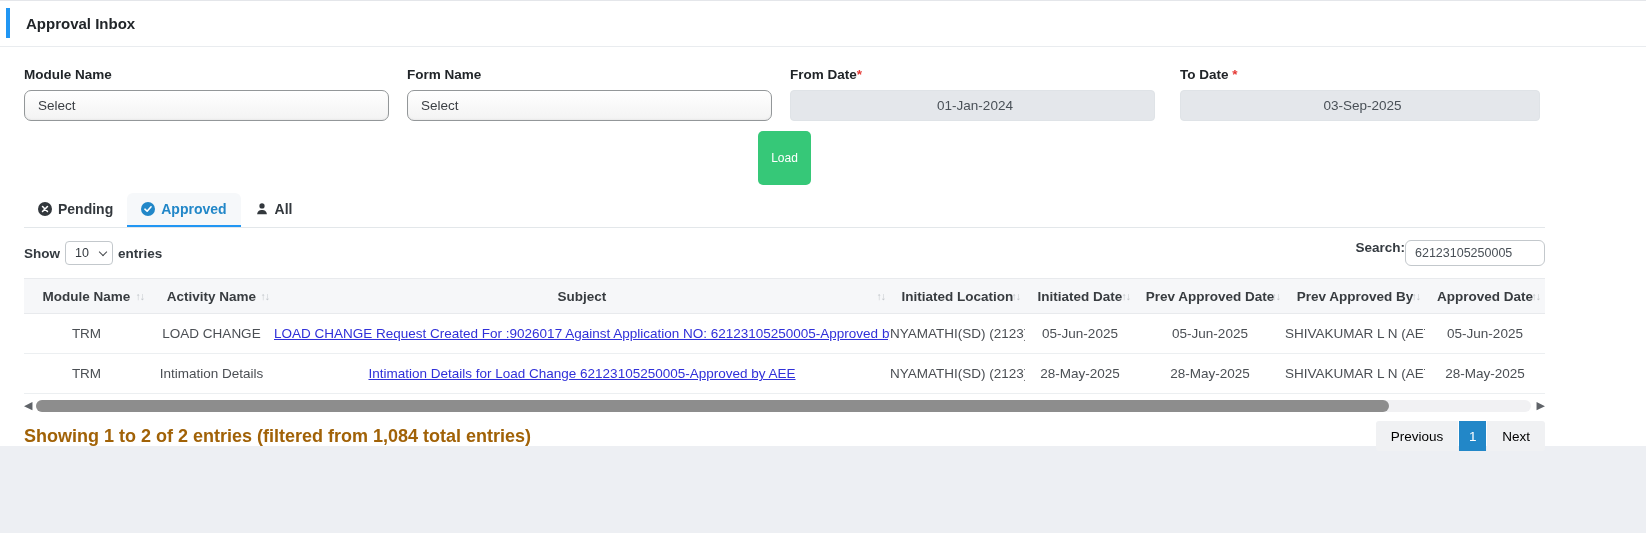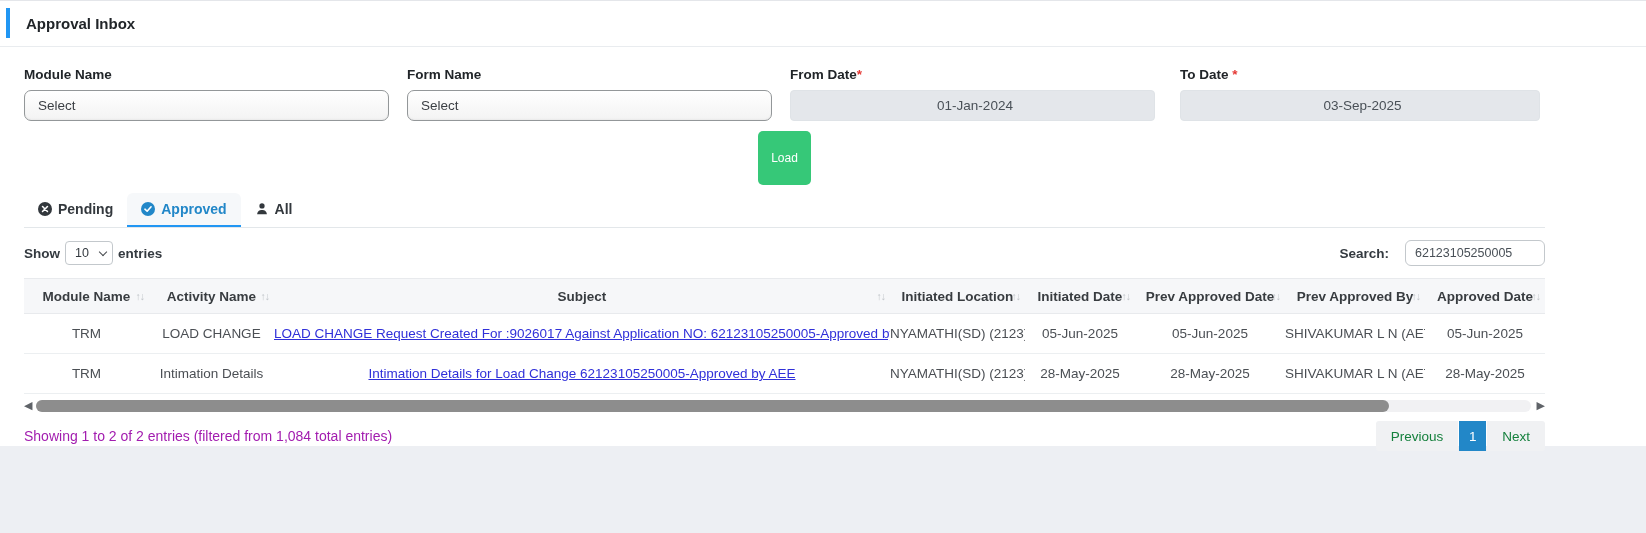--- a/index.html
+++ b/index.html
@@ -35,44 +35,44 @@
   .tab { display:flex; align-items:center; gap:6px; padding:8px 14px; font-size:14px; font-weight:700; color:#33383d; cursor:pointer; border-bottom:2px solid transparent; }
   .tab.active { color:#2287c8; background:#f6f8fa; border-top-left-radius:6px; border-top-right-radius:6px; border-bottom:2px solid #2196f3; }
   .tab svg { display:block; }
 
   
   .controls { display:flex; justify-content:space-between; align-items:center; margin-top:12px; }
   .length { display:flex; align-items:center; gap:5px; font-size:13.5px; font-weight:700; color:#343a40; }
   .select-wrap { position:relative; }
   .select-wrap select { -webkit-appearance:none; appearance:none; width:48px; height:24px; border:1px solid #c3c8cc; border-radius:4px; background:#fff; font-size:12.5px; color:#343a40; padding:0 16px 0 9px; font-family:"Liberation Sans",sans-serif; }
   .chev { position:absolute; right:7px; top:8px; width:6px; height:6px; border-right:1.5px solid #45494d; border-bottom:1.5px solid #45494d; transform:rotate(45deg); pointer-events:none; }
-  .search { display:flex; align-items:center; gap:16px; font-size:13.5px; font-weight:700; color:#343a40; }
+  .search { display:flex; gap:0; font-size:13.5px; font-weight:700; color:#343a40; }
   .search input { width:140px; height:26px; border:1px solid #c3c8cc; border-radius:6px; padding-left:9px; font-size:12.5px; color:#495057; font-family:"Liberation Sans",sans-serif; }
 
   
   table { width:1521px; border-collapse:collapse; table-layout:fixed; margin-top:12px; }
   thead th { background:#f6f7f9; border-top:1px solid #e8eaed; border-bottom:1px solid #e8eaed; height:35px; font-size:13.5px; font-weight:700; color:#383c40; text-align:center; position:relative; }
   thead th .sort { position:absolute; right:5px; top:11px; font-size:10.5px; color:#c3c7cc; letter-spacing:-1px; font-weight:400; }
   tbody td { height:40px; border-bottom:1px solid #eceff1; font-size:13.5px; color:#4b4f54; text-align:center; overflow:hidden; white-space:nowrap; }
   tbody a { color:#3030d9; text-decoration:underline; }
 
   
   .hscroll { display:flex; align-items:center; margin-top:5px; height:13px; }
   .arr { font-size:11px; color:#5f6368; line-height:13px; }
   .arr.left { margin-right:4px; }
   .arr.right { margin-left:6px; }
   .track { flex:1; height:12px; background:#f1f1f3; border-radius:7px; position:relative; }
   .thumb { position:absolute; left:0; top:0; height:12px; width:90.5%; background:#8d8d8d; border-radius:7px; }
 
   
   .footer-row { display:flex; justify-content:space-between; align-items:center; margin-top:9px; }
-  .info { font-size:14px; color:#a21caf; }
+  .info { font-size:18px; color:#a16207;font-weight:bold; }
   .pagination { display:flex; }
   .page-btn { display:flex; align-items:center; justify-content:center; height:30px; font-size:13.5px; cursor:pointer; text-decoration:none; }
-  .page-btn.disabled { background:#f0f1f3; color:#15803d; padding:0 15px; }
+  .page-btn.disabled { background:#f0f1f3; color:#000000; padding:0 15px; }
   .page-btn.prev { border-radius:3px 0 0 3px; }
   .page-btn.next { border-radius:0 3px 3px 0; }
   .page-btn.current { background:#2287c8; color:#fff; width:27px; margin:0 1px; }
 </style>
 </head>
 <body>
 
 <div class="card">
 
   <div class="card-header">

